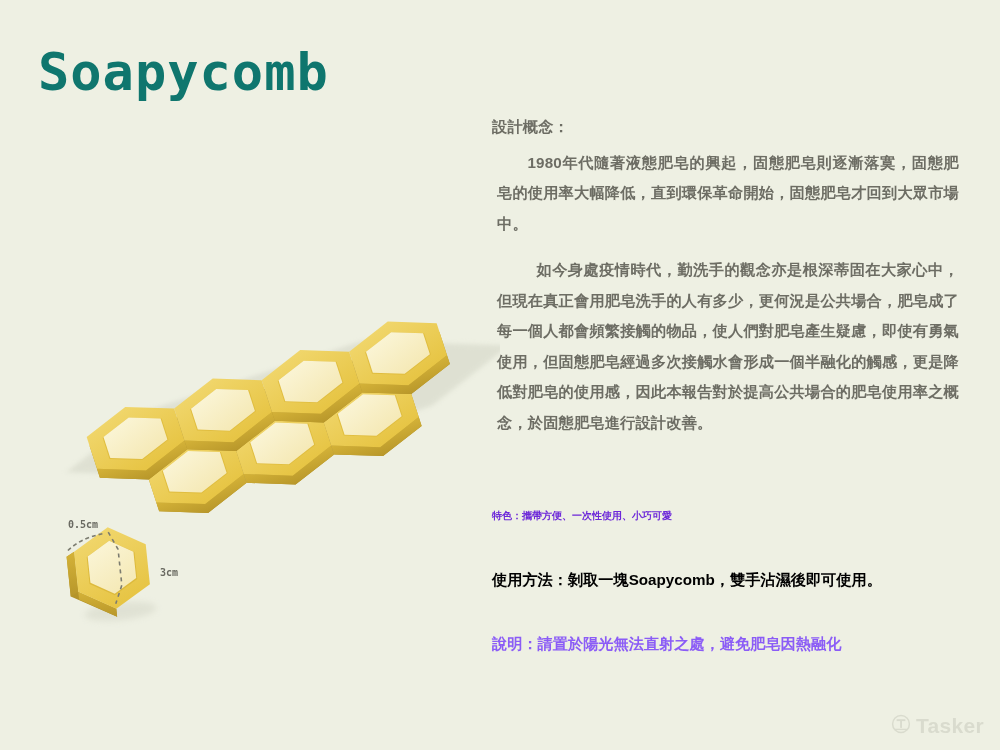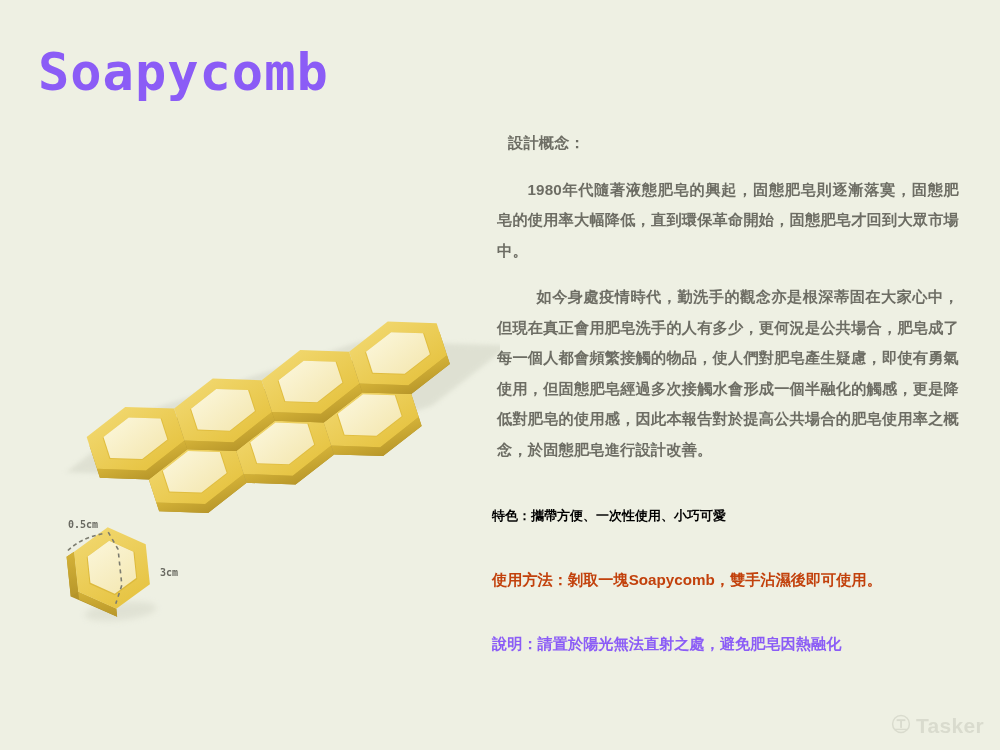--- a/index.html
+++ b/index.html
@@ -11,42 +11,42 @@
   }
   .slide{position:absolute;inset:0;}
 
   
   #title{
     position:absolute;left:38px;top:42px;
     font-family:"DejaVu Sans Mono","Liberation Mono",monospace;
     font-weight:bold;
     font-size:52px;
     letter-spacing:1px;
-    color:#8b5cf6;
+    color:#0f766e;
     white-space:nowrap;
     text-align:center;
   }
 
   
   #textcol{
     position:absolute;left:492px;top:112px;width:472px;
     color:#6d6d64;
     font-size:15.2px;
     line-height:30.5px;
     font-family:"Liberation Sans","DejaVu Sans",sans-serif;
     font-weight:bold;
     letter-spacing:.2px;
   }
   .para{margin:5px;text-align:justify;text-justify:inter-ideograph;}
-  .lbl{margin:16px;}
+  .lbl{margin:0;}
   .indent{text-indent:2em;}
   .indent2{text-indent:2.6em;}
   .gap-a{height:6px;}
-  .feat{position:absolute;left:492px;top:503px;color:#000000;font-size:13px;font-weight:bold;line-height:26px;}
-  .usage{position:absolute;left:492px;top:567px;color:#c2410c;font-size:15.2px;font-weight:bold;line-height:26px;}
+  .feat{position:absolute;left:492px;top:503px;color:#6d28d9;font-size:10px;font-weight:bold;line-height:26px;}
+  .usage{position:absolute;left:492px;top:567px;color:#000000;font-size:15.2px;font-weight:bold;line-height:26px;}
   .note{position:absolute;left:492px;top:631px;color:#8b5cf6;font-size:15.2px;font-weight:bold;line-height:26px;}
 
   
   #art{position:absolute;left:0;top:0;width:500px;height:750px;}
   #art svg{display:block;}
 
   
   .dim{
     position:absolute;
     font-family:"DejaVu Sans Mono","Liberation Mono",monospace;

